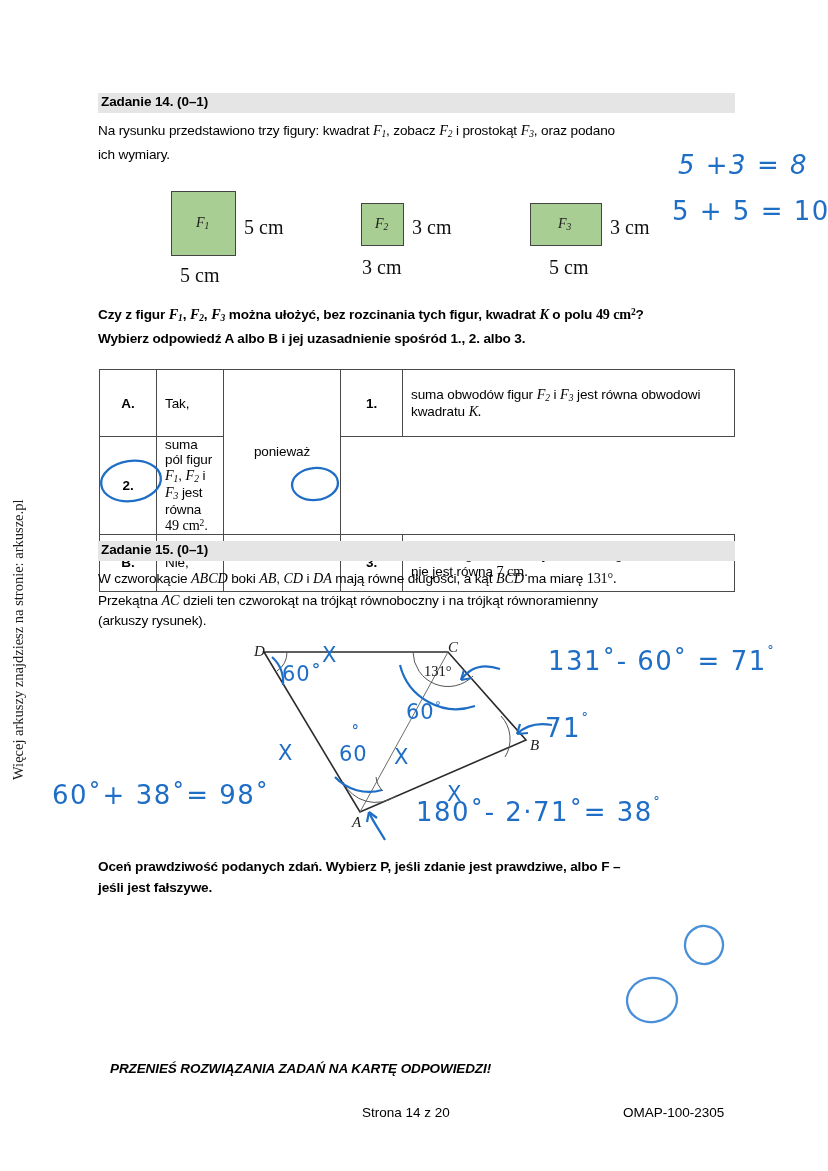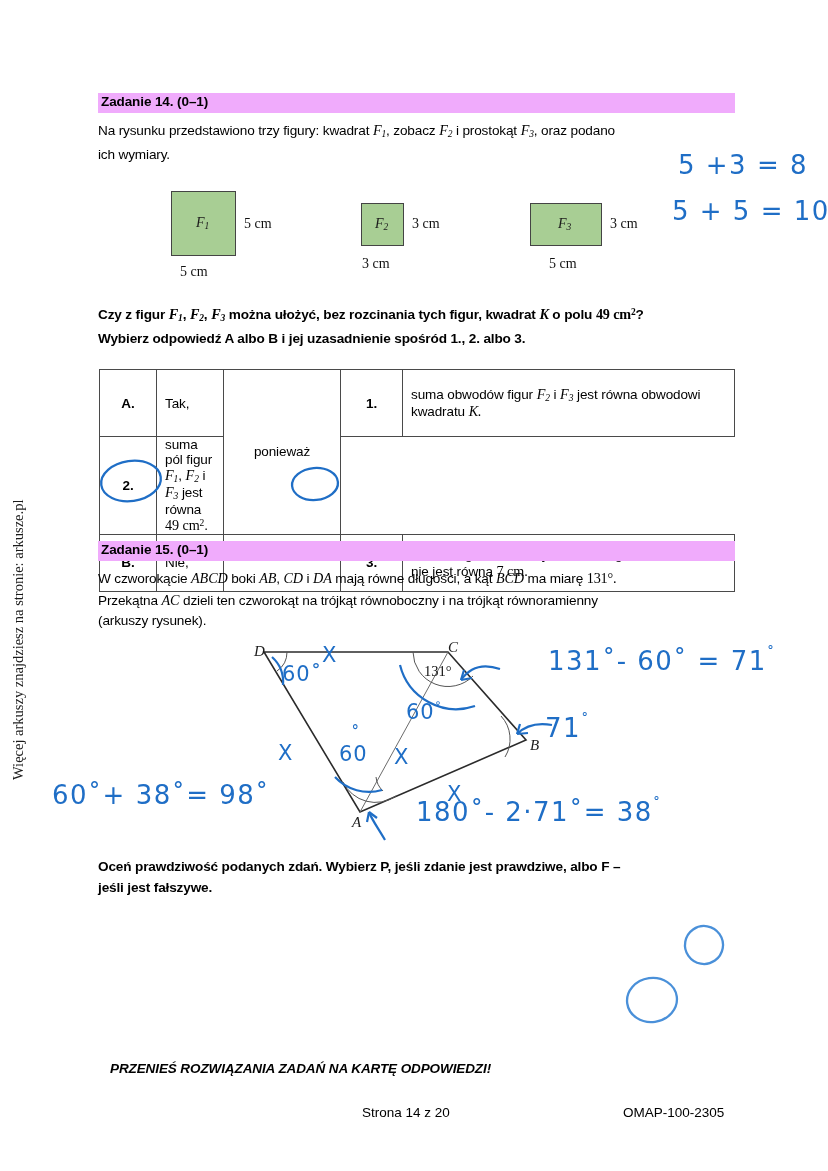--- a/index.html
+++ b/index.html
@@ -25,21 +25,21 @@
     font-family: "Liberation Serif", serif;
     font-size: 14.5px;
     color: #1a1a1a;
     white-space: nowrap;
     text-align: left;
   }
 
   
   .band {
     position: absolute;
-    background: #f0abfc;
+    background: #e5e5e5;
     height: 20px;
     left: 98px;
     width: 637px;
   }
   .band span {
     position: absolute;
     left: 3px; top: 1px;
     font-size: 13.5px;
     font-weight: bold;
     letter-spacing: -0.1px;
@@ -63,21 +63,21 @@
   .figlbl {
     position: absolute;
     font-family: "Liberation Serif", serif;
     font-style: italic;
     font-size: 14px;
     color: #1b1b1b;
   }
   .dim {
     position: absolute;
     font-family: "Liberation Serif", serif;
-    font-size: 14px;
+    font-size: 20px;
     color: #111;
     white-space: nowrap;
   }
 
   
   table.grid {
     position: absolute;
     border-collapse: collapse;
     font-size: 13.5px;
   }
@@ -242,21 +242,21 @@
     <path d="M 343,782 A 36,36 0 0 0 396,796" fill="none" stroke="#555" stroke-width="1"></path>
     <path d="M 376,777 A 22,22 0 0 0 383,791" fill="none" stroke="#555" stroke-width="1"></path>
   </svg>
 
   <div class="figlbl" style="left:254px; top:643px; font-size:15px;">D</div>
   <div class="figlbl" style="left:448px; top:639px; font-size:15px;">C</div>
   <div class="figlbl" style="left:530px; top:737px; font-size:15px;">B</div>
   <div class="figlbl" style="left:352px; top:814px; font-size:15px;">A</div>
   <div class="dim" style="left:424px; top:663px; font-size:14.5px;">131°</div>
 
-  <div class="pen big" style="left:678px; top:150px;">5 +3 = 8</div>
+  <div class="pen big" style="left:678px; top:150px;font-style:italic;">5 +3 = 8</div>
   <div class="pen big" style="left:672px; top:196px;">5 + 5 = 10</div>
 
   <svg class="inkl" width="828" height="1171">
     <ellipse cx="131" cy="481" rx="30" ry="20" fill="none" stroke="#1f6ec6" stroke-width="2.3" transform="rotate(-8 131 481)"></ellipse>
     <ellipse cx="315" cy="484" rx="23" ry="16" fill="none" stroke="#1f6ec6" stroke-width="2.3" transform="rotate(-5 315 484)"></ellipse>
 
     <path d="M 272,657 A 34,34 0 0 1 283,685" fill="none" stroke="#1f6ec6" stroke-width="2.2"></path>
 
     <path d="M 400,665 A 58,58 0 0 0 475,706" fill="none" stroke="#1f6ec6" stroke-width="2.2"></path>
 

